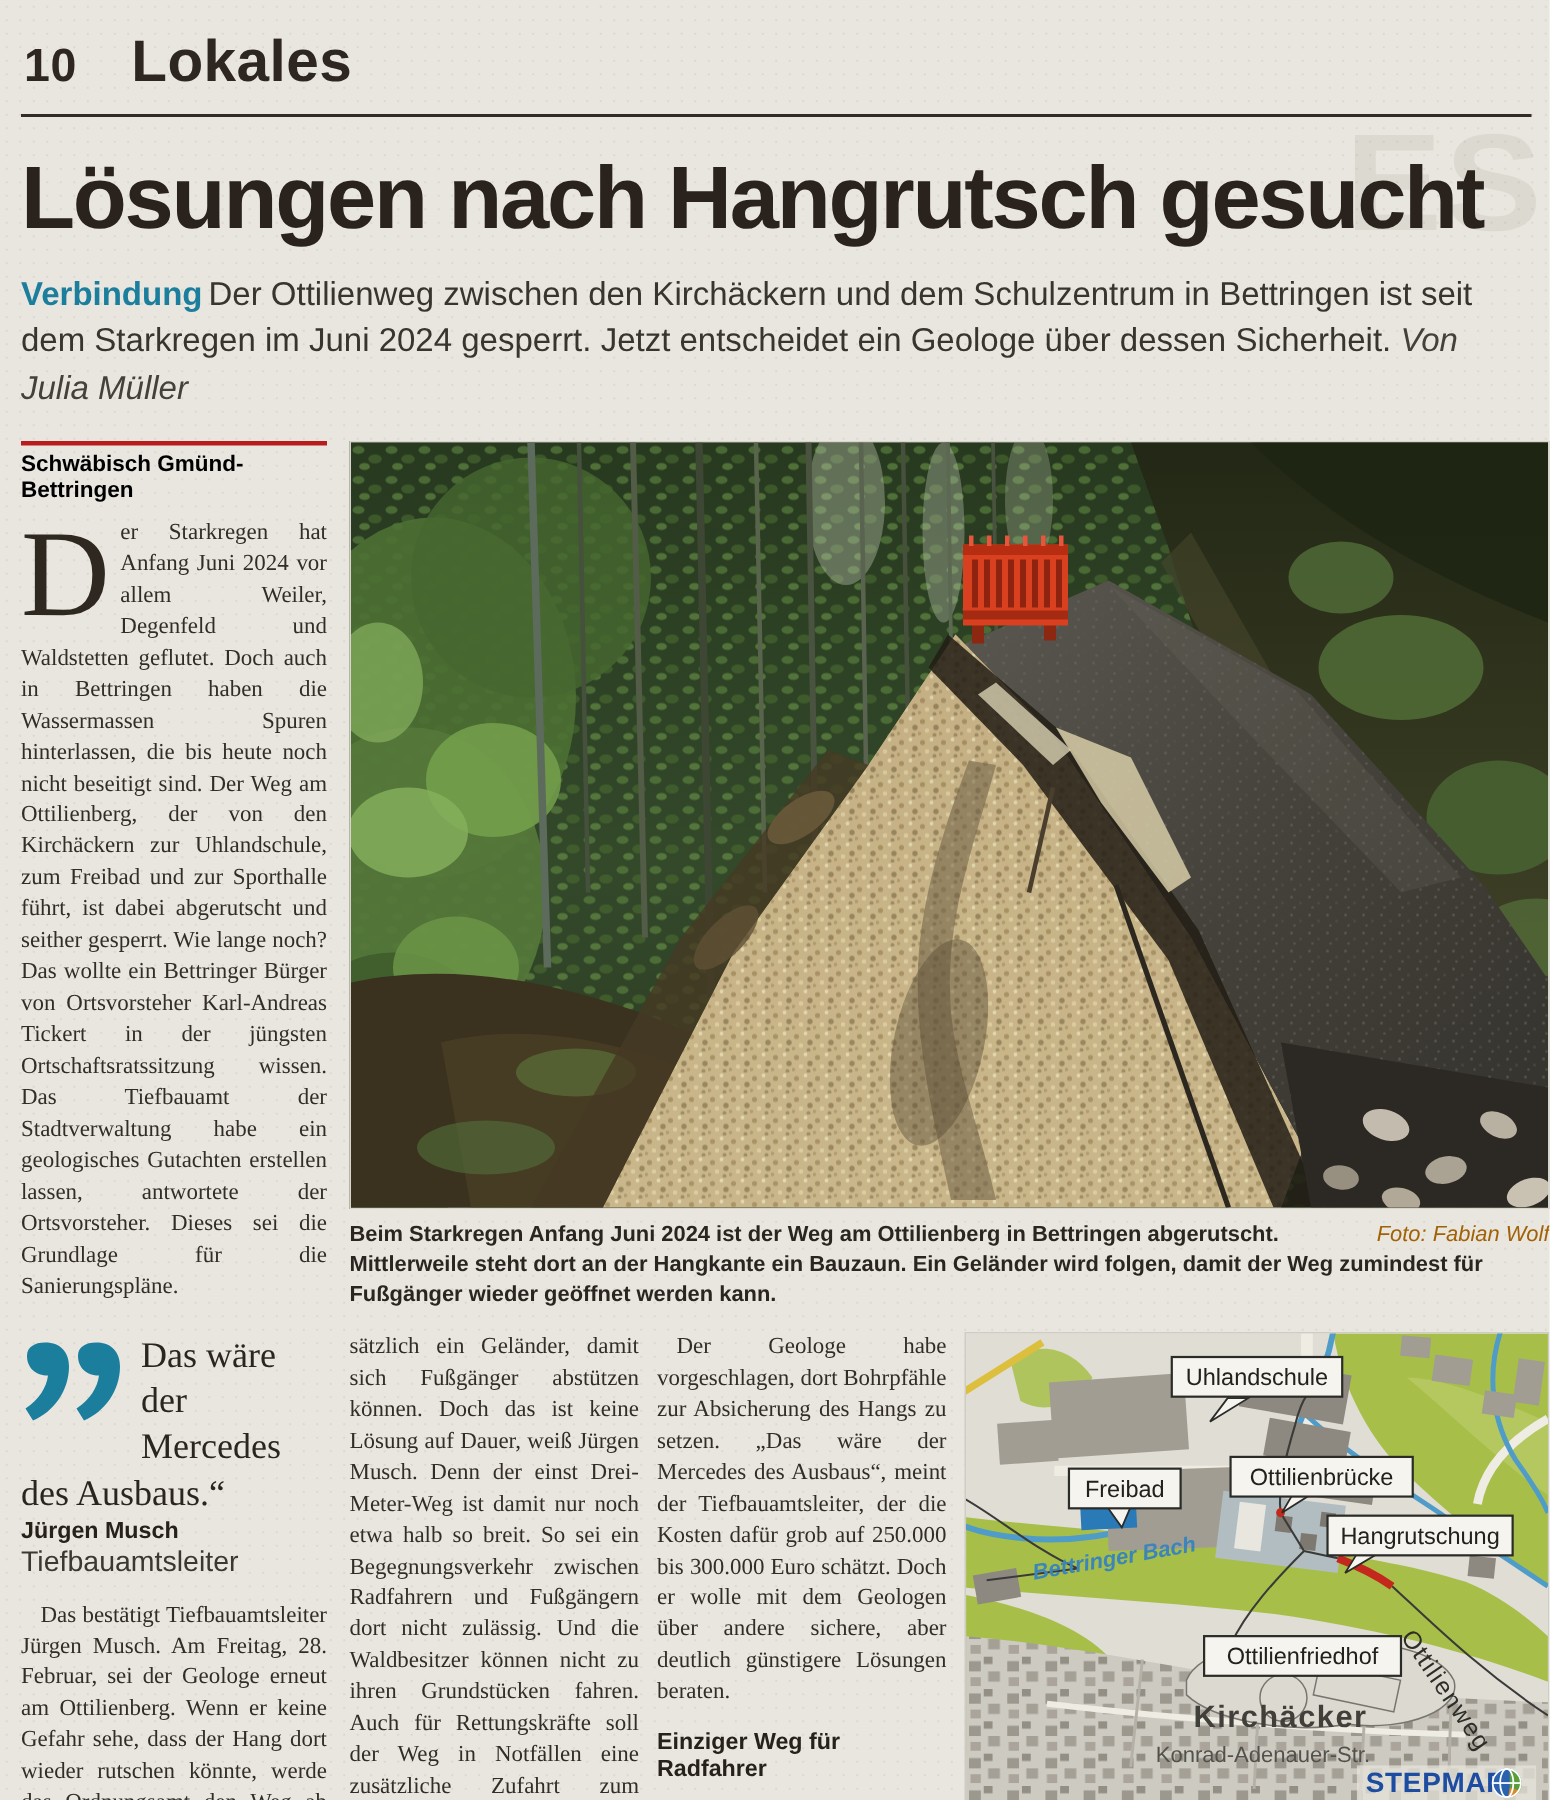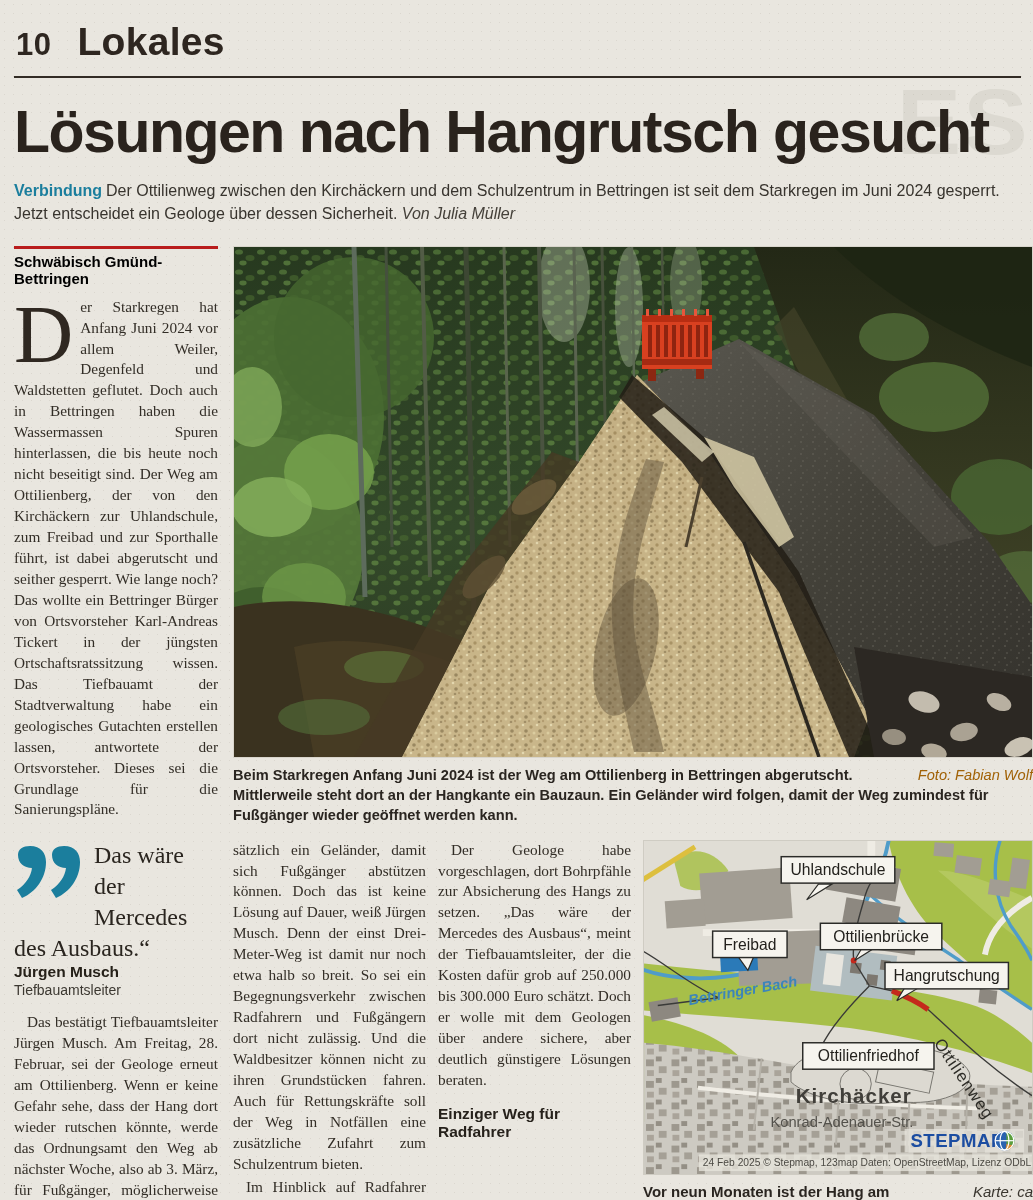--- a/index.html
+++ b/index.html
@@ -14,34 +14,34 @@
     color:#2b2620;
   }
   .page::before{
     content:"";position:absolute;inset:0;pointer-events:none;
     background-image:radial-gradient(rgba(120,112,98,.12) 0.6px, transparent 0.7px);
     background-size:9px 9px;
   }
   .inner{position:relative;padding:14px 12px 0 14px;}
 
   
-  .pagehead{display:flex;align-items:baseline;gap:26px;
+  .pagehead{display:flex;align-items:baseline;gap:36px;
     border-bottom:2px solid #332c25;padding:6px 2px 12px 2px;}
   .pagenum{font-size:31px;font-weight:700;letter-spacing:.5px;color:#2e2620;}
   .section{font-size:39px;font-weight:700;letter-spacing:.3px;color:#2e2620;}
 
   
   .headline{
     margin:24px 0 0 0;
     font-size:59px;font-weight:700;letter-spacing:-1.5px;
     color:#2a231d;line-height:1.02;
   }
   .standfirst{
     margin:18px 2px 0 0;
-    font-size:16px;line-height:1.42;color:#38342e;
+    font-size:22px;line-height:1.42;color:#38342e;
     max-width:1008px;
   }
   .kickerword{color:#1b7e9d;font-weight:700;margin-right:4px;}
   .byline{font-style:italic;color:#45413a;}
 
   .ghost{
     position:absolute;right:6px;top:70px;
     font-size:92px;font-weight:700;color:rgba(110,104,92,.10);
     letter-spacing:2px;transform:scaleX(1.05);
     pointer-events:none;
@@ -76,21 +76,21 @@
   }
 
   
   .pullquote{margin:20px 0 6px 0;overflow:visible;}
   .pq-mark{float:left;margin:4px 12px 0 2px;}
   .pq-text{
     font-family:"Liberation Serif",serif;
     font-size:24px;line-height:1.28;color:#2a251f;
   }
   .pq-author{font-size:15.5px;font-weight:700;clear:both;color:#262119;}
-  .pq-role{font-size:14px;color:#3c3831;margin-top:1px;margin-bottom:14px;}
+  .pq-role{font-size:19px;color:#3c3831;margin-top:1px;margin-bottom:14px;}
 
   
   .photo{display:block;border:1px solid #d9d5cc;background:#2e4226;}
   .caption{
     margin-top:7px;font-size:14.6px;line-height:1.38;
     font-weight:700;color:#2a2520;max-width:800px;
   }
   .caption .credit{float:right;font-style:italic;font-weight:400;color:#a16207;}
 
   

